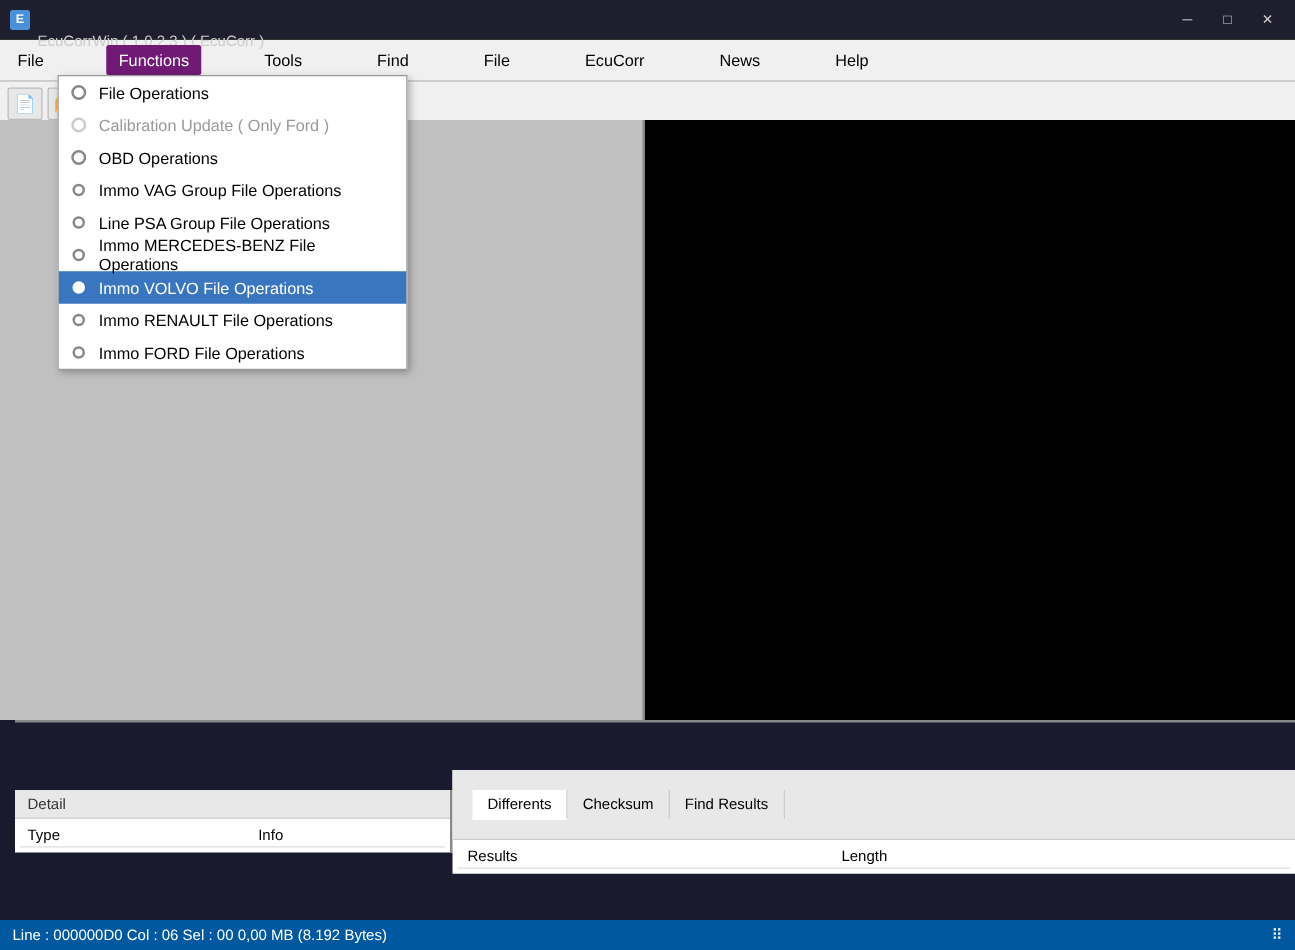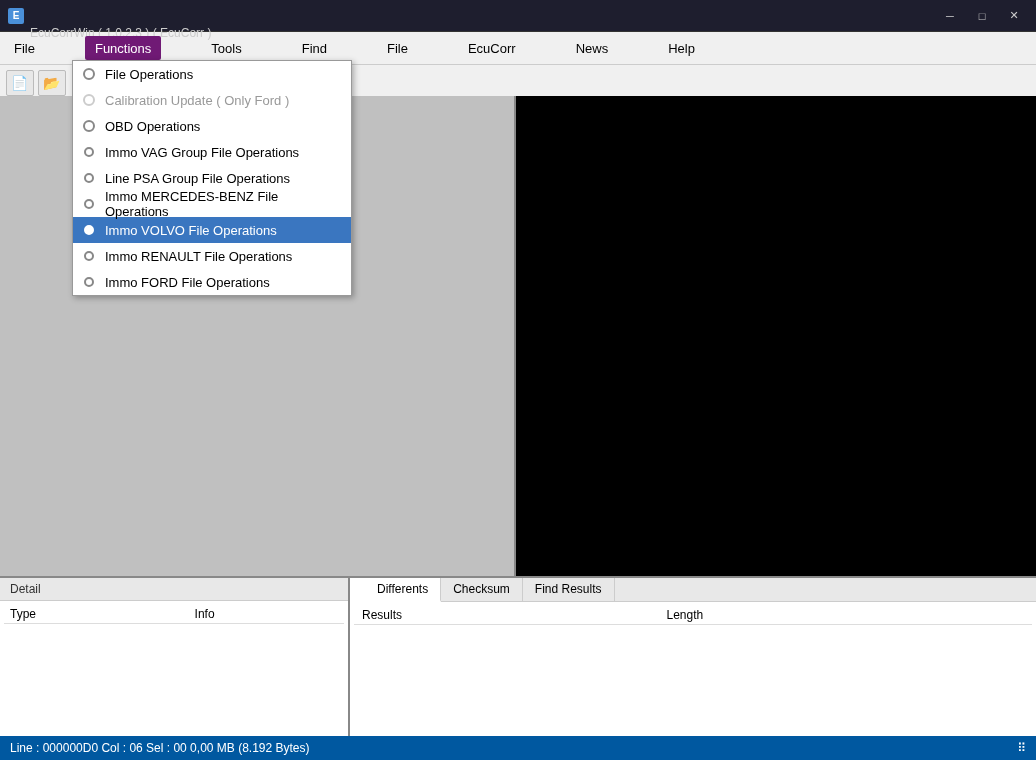--- a/index.html
+++ b/index.html
@@ -122,21 +122,21 @@
       background: transparent;
     }
     .toolbar-btn.round.filled {
       background: #888;
     }
 
     
     .dropdown-menu {
       position: absolute;
       top: 60px;
-      left: 72px;
+      left: 46px;
       background: white;
       border: 1px solid #999;
       box-shadow: 2px 2px 6px rgba(0,0,0,0.3);
       z-index: 100;
       width: 280px;
     }
     .dropdown-item {
       display: flex;
       align-items: center;
       padding: 5px 10px 5px 8px;
@@ -170,25 +170,26 @@
     }
     .circle-icon.white-filled {
       background: white;
       border-color: white;
     }
 
     
     .bottom-panel {
       position: absolute;
       bottom: 24px;
-      left: 0;
+      left: 12px;
       right: 0;
       height: 160px;
       display: flex;
       border-top: 2px solid #888;
+      align-items: center;
     }
     .detail-panel {
       width: 350px;
       background: white;
       border-right: 2px solid #888;
       display: flex;
       flex-direction: column;
     }
     .panel-tab {
       background: #e8e8e8;
@@ -217,23 +218,22 @@
 
     .differents-panel {
       flex: 1;
       background: white;
       display: flex;
       flex-direction: column;
     }
     .panel-tabs {
       background: #e8e8e8;
       border-bottom: 1px solid #ccc;
-      padding: 0;
-      display: flex;
-      margin-left: 15px;
+      padding: 16px;
+      display: flex;
     }
     .panel-tab-item {
       padding: 4px 12px;
       font-size: 12px;
       cursor: pointer;
       border-right: 1px solid #ccc;
     }
     .panel-tab-item.active {
       background: white;
       border-bottom: 2px solid white;

